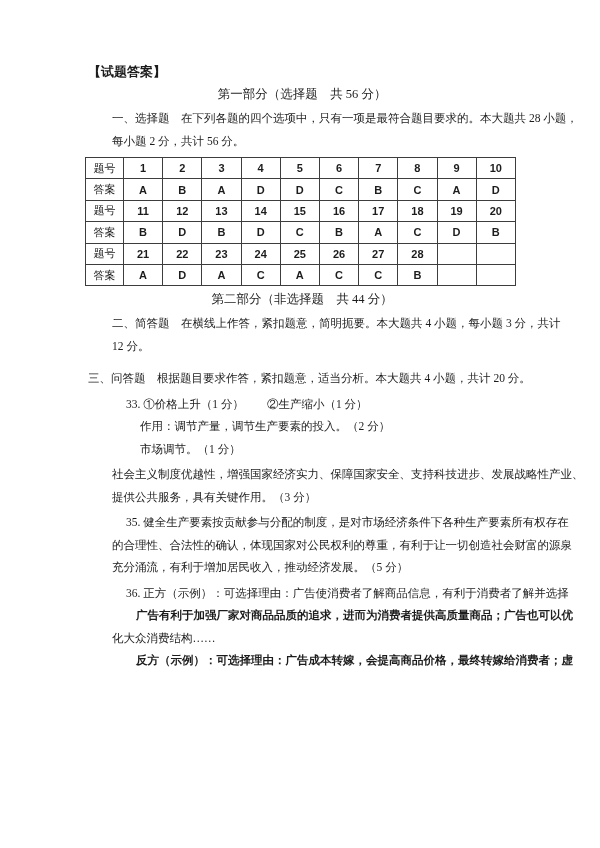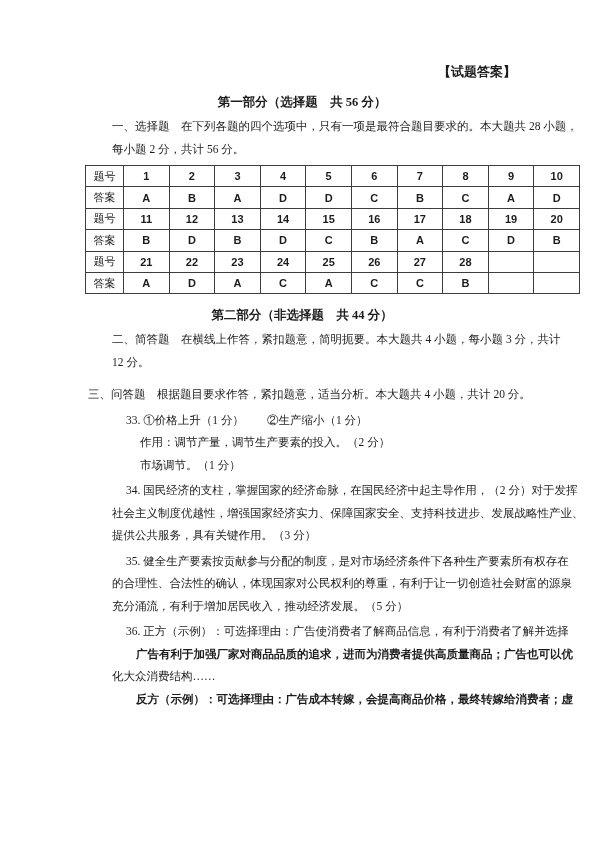--- a/index.html
+++ b/index.html
@@ -6,36 +6,36 @@
   .page {
     position:relative;
     width:600px; height:848px;
     background:#ffffff;
     overflow:hidden;
     font-family:"Liberation Serif","DejaVu Serif",serif;
     color:#1c1c1c;
   }
   .content { padding:62px 84px 0 88px; }
   .doc-title {
-    font-size:13px; font-weight:bold; line-height:19px;text-align:right;
+    font-size:13px; font-weight:bold; line-height:19px;
   }
   .part-heading {
-    text-align:center; font-weight:bold; font-size:12.5px;
-    line-height:19px; margin-top:12px;
+    text-align:center; font-weight:normal; font-size:12.5px;
+    line-height:19px; margin-top:4px;
   }
   .para { margin-top:3px;margin-left:24px; }
   .line { font-size:11.5px; line-height:22.5px; white-space:nowrap; }
   .ind-num  { padding-left:14px; }   
   .ind-sub  { padding-left:28px; }   
   .ind-para { padding-left:24px;font-weight:bold; }   
   .gap { height:10px; }
   table.answers {
     border-collapse:collapse;
     table-layout:fixed;
-    width:495px;
+    width:431px;
     margin:5px 0 0 -3px;
   }
   table.answers td {
     border:1px solid #3d3d3d;
     height:20.4px;
     text-align:center; vertical-align:middle;
     font-family:"Liberation Sans","DejaVu Sans",sans-serif;
     font-size:11px; font-weight:bold;
     padding:0; overflow:hidden;
   }
@@ -168,21 +168,20 @@
 
     <div class="line">三、问答题　根据题目要求作答，紧扣题意，适当分析。本大题共 4 小题，共计 20 分。</div>
 
     <div class="para">
       <div class="line ind-num">33. ①价格上升（1 分）　　②生产缩小（1 分）</div>
       <div class="line ind-sub">作用：调节产量，调节生产要素的投入。（2 分）</div>
       <div class="line ind-sub">市场调节。（1 分）</div>
     </div>
 
     <div class="para">
-      <div class="line ind-num">34. 国民经济的支柱，掌握国家的经济命脉，在国民经济中起主导作用，（2 分）对于发挥</div>
       <div class="line">社会主义制度优越性，增强国家经济实力、保障国家安全、支持科技进步、发展战略性产业、</div>
       <div class="line">提供公共服务，具有关键作用。（3 分）</div>
     </div>
 
     <div class="para">
       <div class="line ind-num">35. 健全生产要素按贡献参与分配的制度，是对市场经济条件下各种生产要素所有权存在</div>
       <div class="line">的合理性、合法性的确认，体现国家对公民权利的尊重，有利于让一切创造社会财富的源泉</div>
       <div class="line">充分涌流，有利于增加居民收入，推动经济发展。（5 分）</div>
     </div>
 

